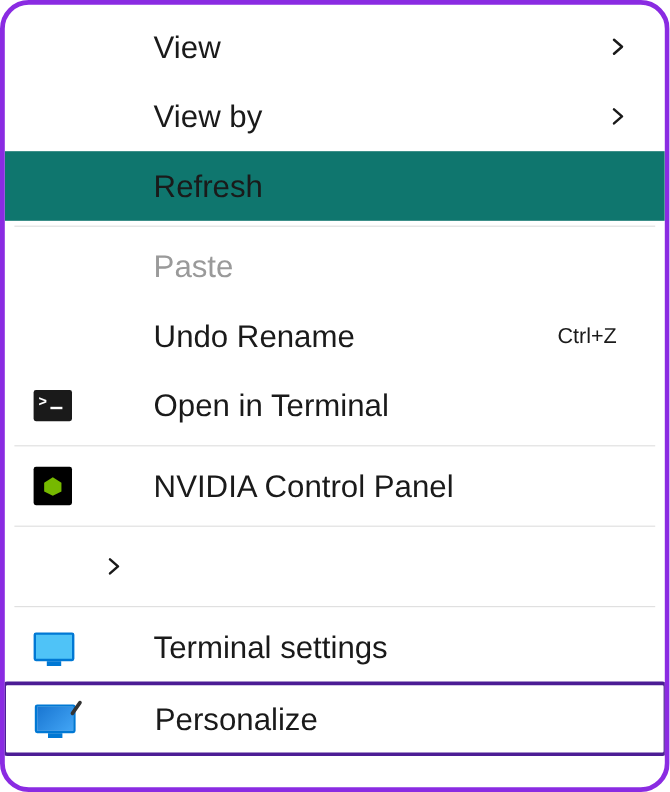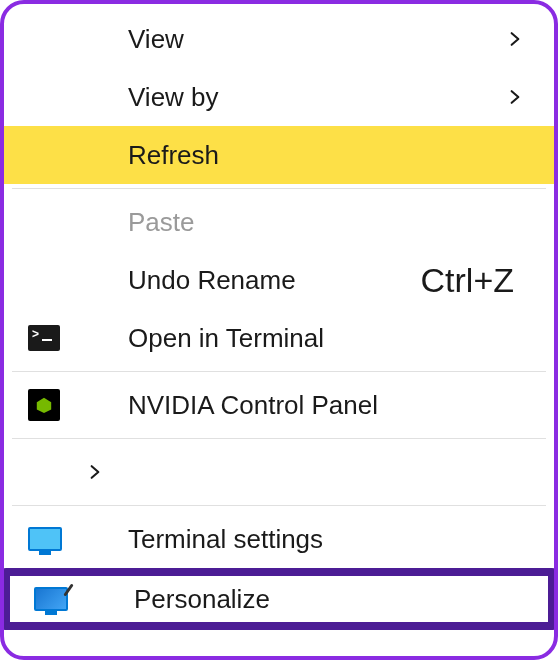--- a/index.html
+++ b/index.html
@@ -26,30 +26,30 @@
     }
     .menu-item {
       display: flex;
       align-items: center;
       height: 58px;
       padding: 0 28px 0 18px;
       cursor: pointer;
       position: relative;
     }
     .menu-item.hovered {
-      background: #fde047;
+      background: #0f766e;
     }
     .menu-item.disabled {
       cursor: default;
     }
     .menu-item.disabled .label {
       color: #9a9a9a;
     }
     .menu-item.highlighted {
-      border: 8px solid #4c1d95;
+      border: 3px solid #4c1d95;
       border-radius: 4px;
       margin: 0 -2px;
       height: 62px;
     }
     .icon-slot {
       width: 62px;
       height: 32px;
       display: flex;
       align-items: center;
       justify-content: flex-start;
@@ -57,21 +57,21 @@
       flex-shrink: 0;
     }
     .label {
       font-size: 26px;
       color: #1a1a1a;
       flex-grow: 1;
       font-weight: 400;
       margin-left: 44px;
     }
     .shortcut {
-      font-size: 34px;
+      font-size: 18px;
       color: #1a1a1a;
       margin-right: 12px;
     }
     .chevron {
       width: 22px;
       height: 22px;
       display: flex;
       align-items: center;
       justify-content: center;
     }

